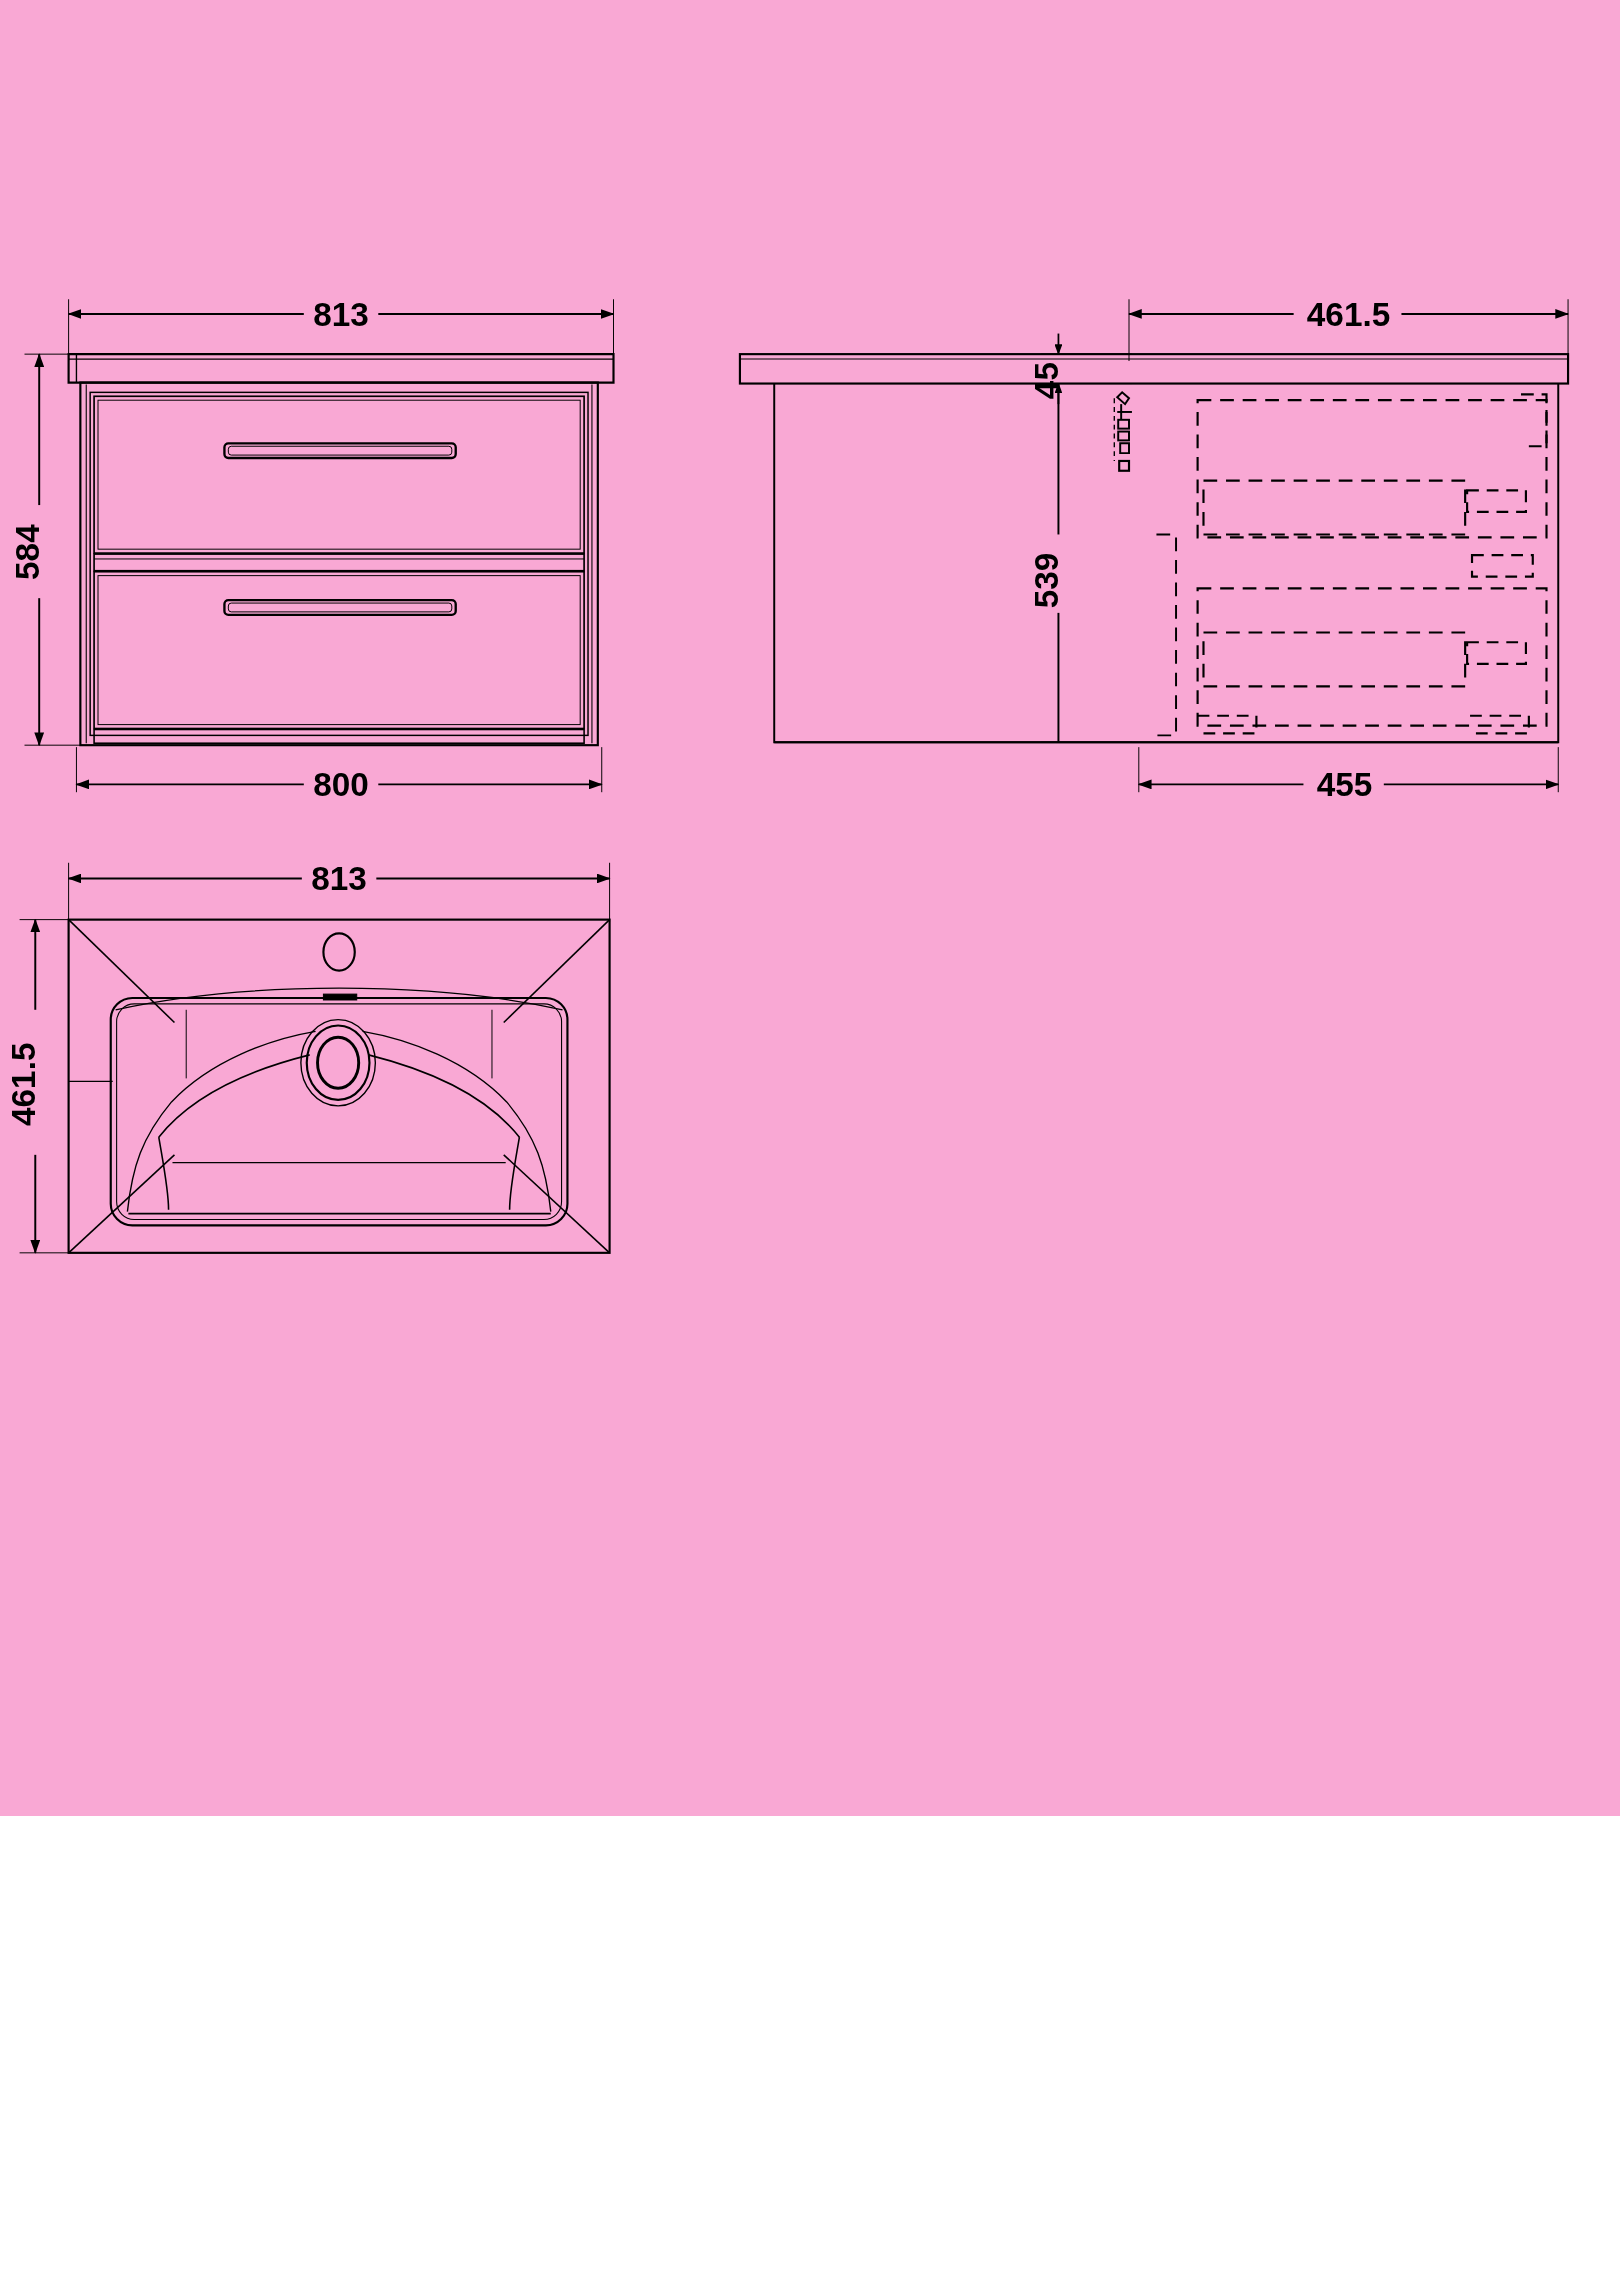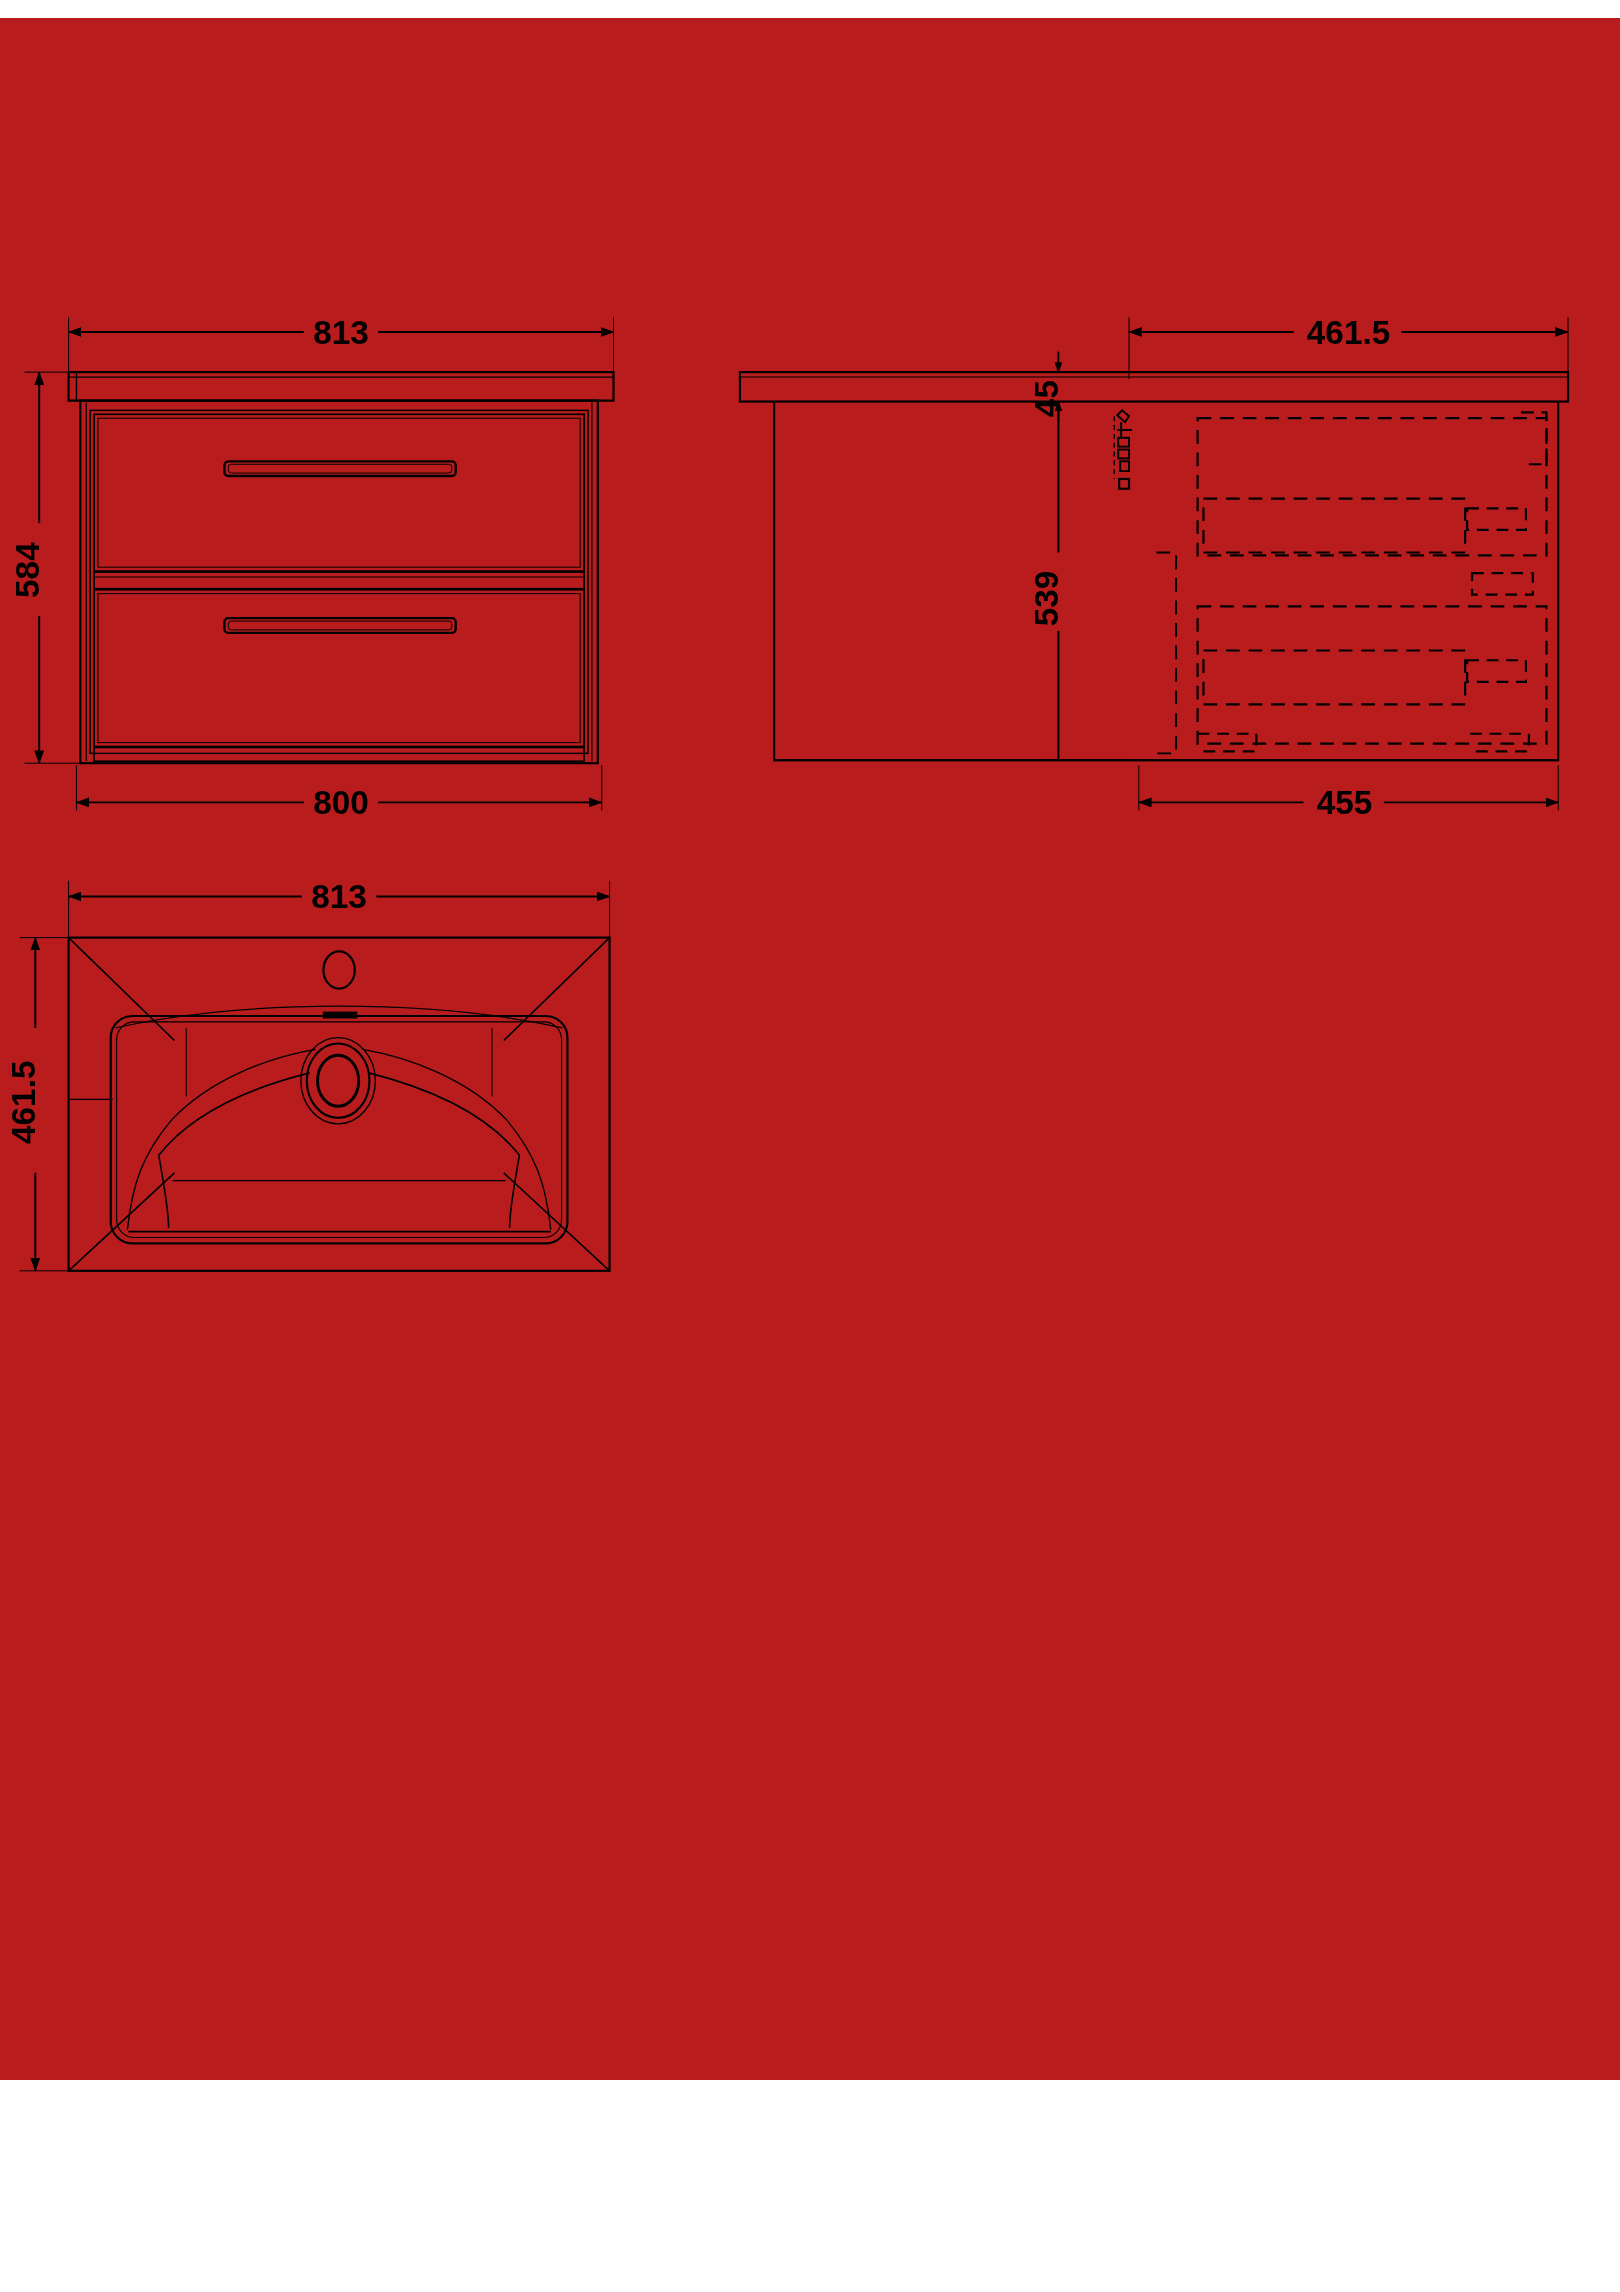--- a/index.html
+++ b/index.html
@@ -10,24 +10,24 @@
   }
   body {
     width: 1620px;
     height: 2293px;
     font-family: "Liberation Sans", sans-serif;
     overflow: hidden;
     position: relative;
   }
   #sheet {
     position: absolute;
-    left: 0; top: 18px;
+    left: 0; top: 0;
     width: 1620px;
-    height: 2062px;
-    background: #b91c1c;
+    height: 1816px;
+    background: #f9a8d4;
   }
   svg.drawing {
     position: absolute;
     left: 0; top: 0;
     width: 1620px;
     height: 2293px;
     display: block;
   }
   text {
     font-family: "Liberation Sans", sans-serif;

